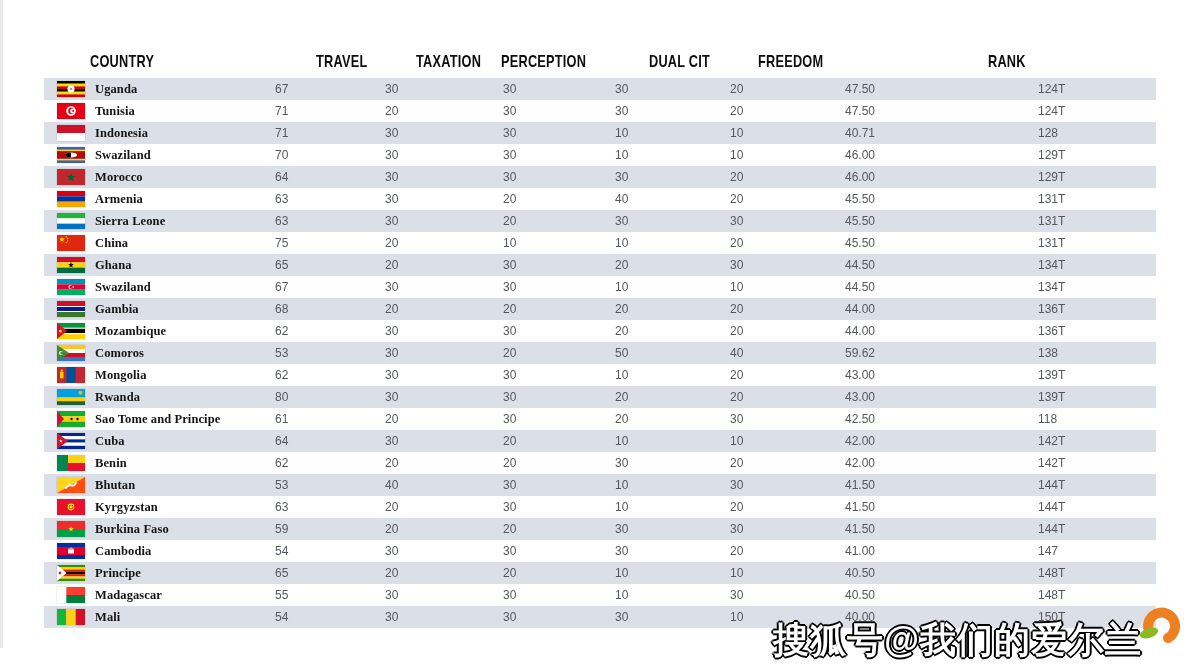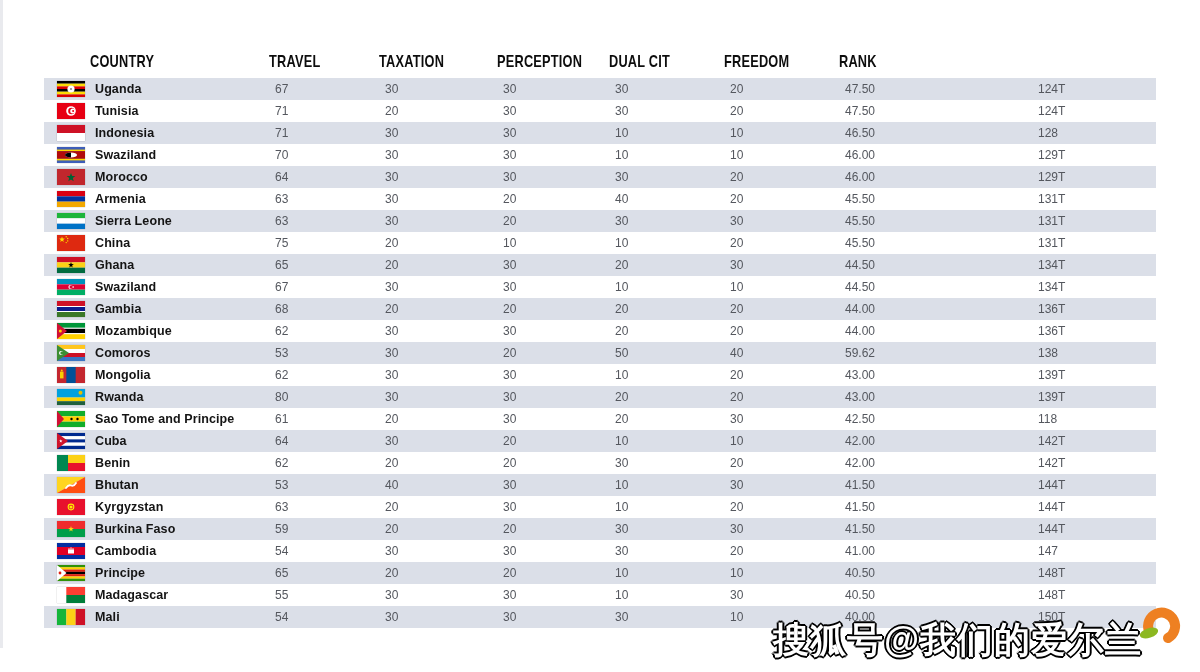--- a/index.html
+++ b/index.html
@@ -13,27 +13,27 @@
     display:grid;
     grid-template-columns:28px 190px 110px 118px 112px 115px 115px 193px 118px;
     padding-left:13px;
   }
   .thead{height:26px;align-items:end;margin-bottom:6px;}
   .hcell{white-space:nowrap;}
   .hcell span{
     display:inline-block;font-weight:700;font-size:17px;color:#0d0d0d;
     transform:scaleX(0.75);transform-origin:left bottom;letter-spacing:0.3px;
   }
-  .hcell.hnum{margin-left:-6px;}
+  .hcell.hnum{margin-left:-6px;text-align:right;}
   .hcell.hcountry{grid-column:2;padding-left:5px;}
   .row{height:22px;align-items:center;}
   .row:nth-child(odd){background:#dbdfe8;}
   .flag{width:28px;height:16px;display:block;box-shadow:0 0 1px rgba(0,0,0,0.35);}
   .flag svg{width:28px;height:16px;display:block;}
-  .country{padding-left:10px;font-weight:700;font-size:12.5px;color:#141414;letter-spacing:0.1px;white-space:nowrap;}
+  .country{padding-left:10px;font-weight:700;font-size:12.5px;color:#141414;letter-spacing:0.1px;white-space:nowrap;font-family:Liberation Serif, serif;}
   .num{font-size:12px;color:#54575e;}
   .watermark-text{
     position:absolute;right:58px;bottom:7px;
     font-size:36px;font-weight:700;color:#ffffff;white-space:nowrap;
     letter-spacing:1px;
     text-shadow:-2px 0 #000,2px 0 #000,0 -2px #000,0 2px #000,
                 -1px -1px #000,1px -1px #000,-1px 1px #000,1px 1px #000;
   }
   .wm-logo{position:absolute;left:1134px;top:602px;width:56px;height:46px;}
 </style>
@@ -100,21 +100,21 @@
             <rect width="28" height="8" fill="#CE1126"></rect>
             <rect y="8" width="28" height="8" fill="#fff"></rect>
           </svg>
         </span>
     <span class="country">Indonesia</span>
     <span class="num">71</span>
     <span class="num">30</span>
     <span class="num">30</span>
     <span class="num">10</span>
     <span class="num">10</span>
-    <span class="num">46.50</span>
+    <span class="num">40.71</span>
     <span class="num">128</span>
   </div>
       <div class="row">
     <span class="flag">
           <svg viewBox="0 0 28 16">
             <rect width="28" height="16" fill="#3E5EB9"></rect>
             <rect y="2.6" width="28" height="1.6" fill="#FFD900"></rect>
             <rect y="4.2" width="28" height="7.6" fill="#B10C0C"></rect>
             <rect y="11.8" width="28" height="1.6" fill="#FFD900"></rect>
             <ellipse cx="14" cy="8" rx="6" ry="2.6" fill="#fff"></ellipse>

